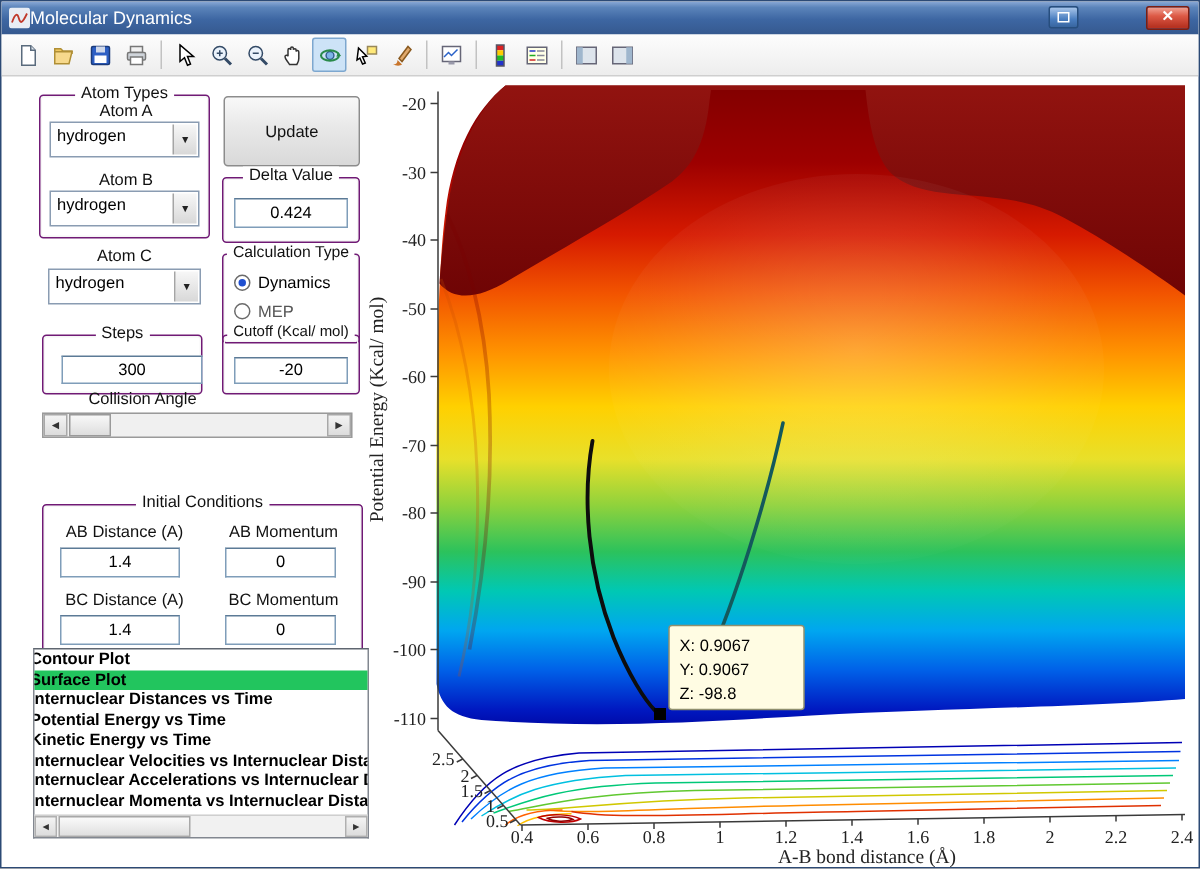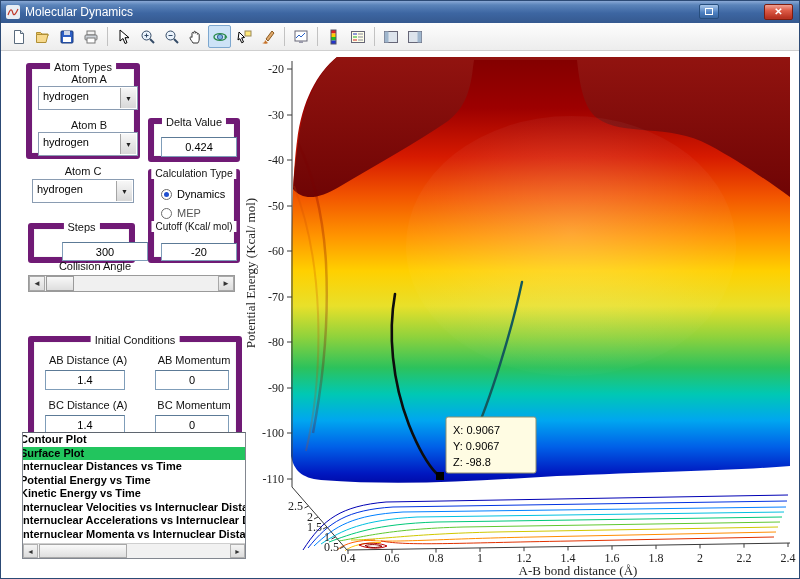--- a/index.html
+++ b/index.html
@@ -2,52 +2,52 @@
 <html><head>
 <meta charset="utf-8">
 <style>
   html,body{margin:0;padding:0;background:#888;}
   *{box-sizing:border-box;}
   .window{position:relative;width:800px;height:579px;background:#fff;border:1px solid #2c4a75;
     font-family:"Liberation Sans",sans-serif;overflow:hidden;}
   
   .titlebar{position:absolute;left:0;top:0;right:0;height:22px;
     background:linear-gradient(#8aa9d6 0%,#5b84ba 18%,#3d66a2 55%,#35598f 100%);
-    display:flex;align-items:center;padding-left:5px;gap:5px;color:#fff;font-size:12px;}
+    display:flex;align-items:center;padding-left:5px;color:#fff;font-size:12px;}
   .win-btn{position:absolute;top:3px;border-radius:2px;cursor:default;}
   .btn-min{right:80px;width:20px;height:15px;background:linear-gradient(#a9c6ea,#4a7ec0 60%,#38659f);
     border:1px solid #274e7e;}
   .btn-min .dockbox{position:absolute;left:5px;top:3px;width:8px;height:7px;border:1px solid #fff;background:transparent;}
   .btn-close{right:6px;width:29px;height:16px;background:linear-gradient(#f0a294,#dd5a46 40%,#b83322 90%);
     border:1px solid #7d1d10;color:#fff;font-size:10px;line-height:14px;text-align:center;font-weight:bold;}
   
   .toolbar{position:absolute;left:0;top:22px;right:0;height:28px;
     background:linear-gradient(#fdfdfd,#ededed);border-bottom:1px solid #cfcfcf;
     display:flex;align-items:center;padding-left:6px;}
   .tool{width:23px;height:23px;display:flex;align-items:center;justify-content:center;
     border:1px solid transparent;border-radius:2px;margin-right:1px;}
   .tool.active{background:#cde3f7;border:1px solid #7da7cf;}
   .tb-sep{width:1px;height:19px;background:#c2c2c2;margin:0 4px;}
   
-  .gbox{position:absolute;border:6px solid #701a75;border-radius:3px;
+  .gbox{position:absolute;border:1px solid #701a75;border-radius:3px;
     box-shadow:inset 0 0 0 1px #f6f6f6;}
   .gtitle{position:absolute;top:-8px;left:50%;transform:translateX(-50%);background:#fff;
     padding:0 4px;font-size:11px;white-space:nowrap;color:#111;}
   .lab{position:absolute;font-size:11px;color:#111;text-align:center;}
   .edit{position:absolute;background:#fff;border:1px solid #7f9db9;border-top-color:#5c7a96;
     font-size:11px;display:flex;align-items:center;justify-content:center;}
   .btn{position:absolute;background:linear-gradient(#f8f8f8,#e8e8e8 45%,#d9d9d9);
     border:1px solid #8c8c8c;border-radius:3px;font-size:11px;color:#111;
     display:flex;align-items:center;justify-content:center;}
   .combo{position:absolute;background:#fff;border:1px solid #8a9cb2;height:24px;}
   .combo .cval{position:absolute;left:4px;top:3px;font-size:11px;}
   .combo .carr{position:absolute;right:1px;top:1px;bottom:1px;width:16px;
     background:linear-gradient(#f7f7f7,#d8d8d8);border-left:1px solid #a5a5a5;
     font-size:7px;color:#222;display:flex;align-items:center;justify-content:center;}
-  .radio{position:absolute;display:flex;align-items:center;gap:5px;font-size:11px;}
+  .radio{position:absolute;display:flex;align-items:flex-start;gap:5px;font-size:11px;}
   .rdot{width:11px;height:11px;border:1px solid #6b6b6b;border-radius:50%;background:#fff;position:relative;}
   .rdot.on::after{content:"";position:absolute;left:2px;top:2px;width:5px;height:5px;border-radius:50%;background:#1f4fd0;}
   
   .slider{position:absolute;background:#f0f0f0;border:1px solid #9a9a9a;}
   .sl-btn{position:absolute;top:0;bottom:0;width:16px;background:linear-gradient(#f4f4f4,#dcdcdc);
     border:1px solid #a8a8a8;font-size:8px;color:#333;display:flex;align-items:center;justify-content:center;}
   .sl-thumb{position:absolute;top:0;bottom:0;left:17px;width:28px;background:linear-gradient(#f8f8f8,#dedede);
     border:1px solid #9a9a9a;}
   
   .listbox{position:absolute;background:#fff;border:1px solid #828790;border-top-color:#5f6670;}
@@ -205,41 +205,42 @@
       <span class="cval">hydrogen</span>
       <span class="carr">▼</span>
     </div>
   </div>
   <div class="lab" style="left:25px;top:164px;width:114px">Atom C</div>
   <div class="combo" style="left:31px;top:178px;width:102px">
     <span class="cval">hydrogen</span>
     <span class="carr">▼</span>
   </div>
 
+  <div class="btn" style="left:148px;top:63px;width:91px;height:47px">Update</div>
 
   <div class="gbox" style="left:147px;top:117px;width:92px;height:44px">
     <span class="gtitle">Delta Value</span>
     <div class="edit" style="left:7px;top:13px;width:76px;height:20px">0.424</div>
   </div>
 
   <div class="gbox" style="left:147px;top:168px;width:92px;height:60px">
     <span class="gtitle" style="font-size:10.5px">Calculation Type</span>
     <div class="radio" style="left:7px;top:13px">
       <span class="rdot on"></span>
       <span>Dynamics</span>
     </div>
     <div class="radio" style="left:7px;top:32px">
       <span class="rdot"></span>
       <span style="color:#555">MEP</span>
     </div>
   </div>
 
   <div class="gbox" style="left:27px;top:222px;width:107px;height:40px">
     <span class="gtitle">Steps</span>
-    <div class="edit" style="left:28px;top:13px;width:86px;height:19px">300</div>
+    <div class="edit" style="left:12px;top:13px;width:94px;height:19px">300</div>
   </div>
 
   <div class="gbox" style="left:147px;top:222px;width:92px;height:40px">
     <span class="gtitle" style="font-size:10px">Cutoff (Kcal/ mol)</span>
     <div class="edit" style="left:7px;top:14px;width:76px;height:18px">-20</div>
   </div>
 
   <div class="lab" style="left:44px;top:259px;width:100px;text-align:center">Collision Angle</div>
   <div class="slider" style="left:27px;top:274px;width:207px;height:17px">
     <div class="sl-btn" style="left:0">◄</div>

